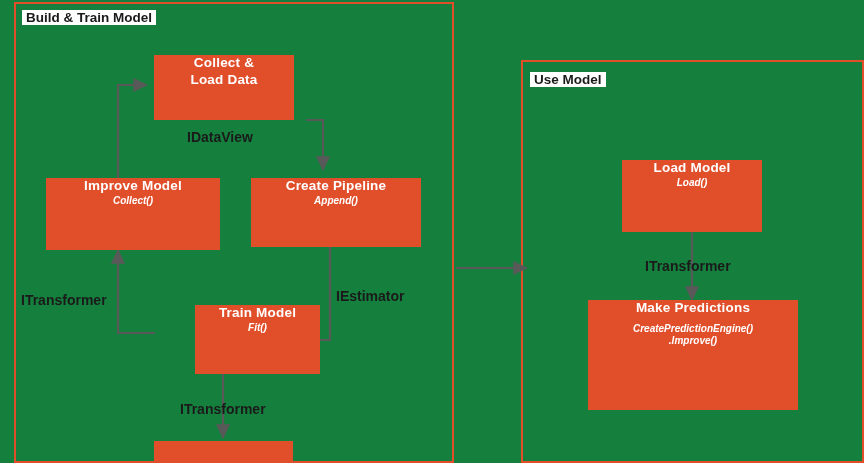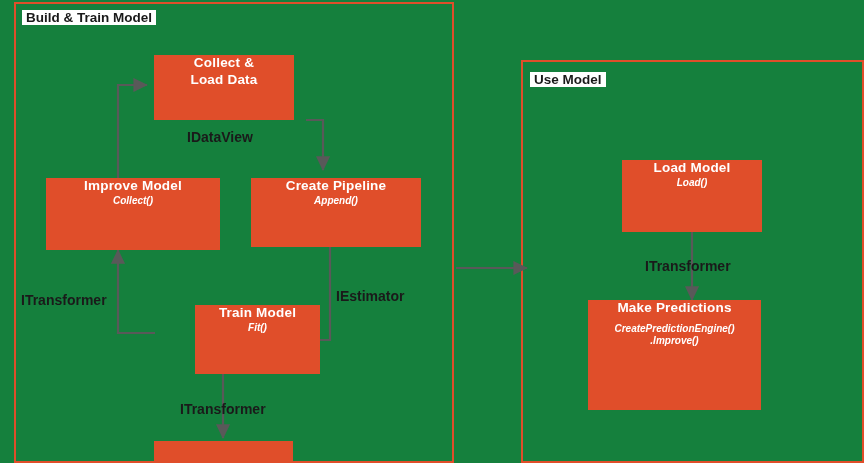--- a/index.html
+++ b/index.html
@@ -120,21 +120,21 @@
 
   <div class="node" style="left:154px; top:441px; width:139px; height:22px;">
     <span class="n-title"></span>
   </div>
 
   <div class="node" style="left:622px; top:160px; width:140px; height:72px;">
     <span class="n-title">Load Model</span>
     <span class="n-sub">Load()</span>
   </div>
 
-  <div class="node" style="left:588px; top:300px; width:173px; height:110px;">
+  <div class="node" style="left:588px; top:300px; width:210px; height:110px;">
     <span class="n-title" style="margin-bottom:6px;">Make Predictions</span>
     <span class="n-sub">CreatePredictionEngine()</span>
     <span class="n-sub">.Improve()</span>
   </div>
 
   <div class="edge-label" style="left:187px; top:129px;">IDataView</div>
   <div class="edge-label" style="left:336px; top:288px;">IEstimator</div>
   <div class="edge-label" style="left:21px; top:292px;">ITransformer</div>
   <div class="edge-label" style="left:180px; top:401px;">ITransformer</div>
   <div class="edge-label" style="left:645px; top:258px;">ITransformer</div>

